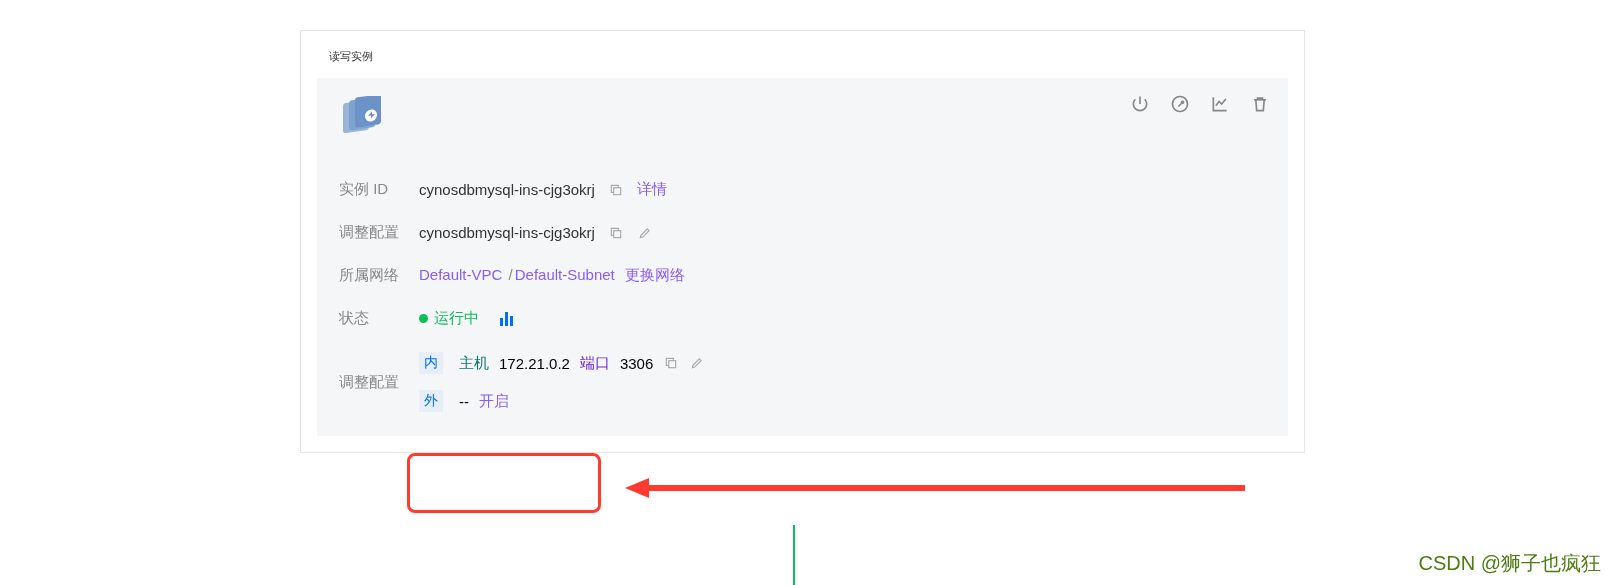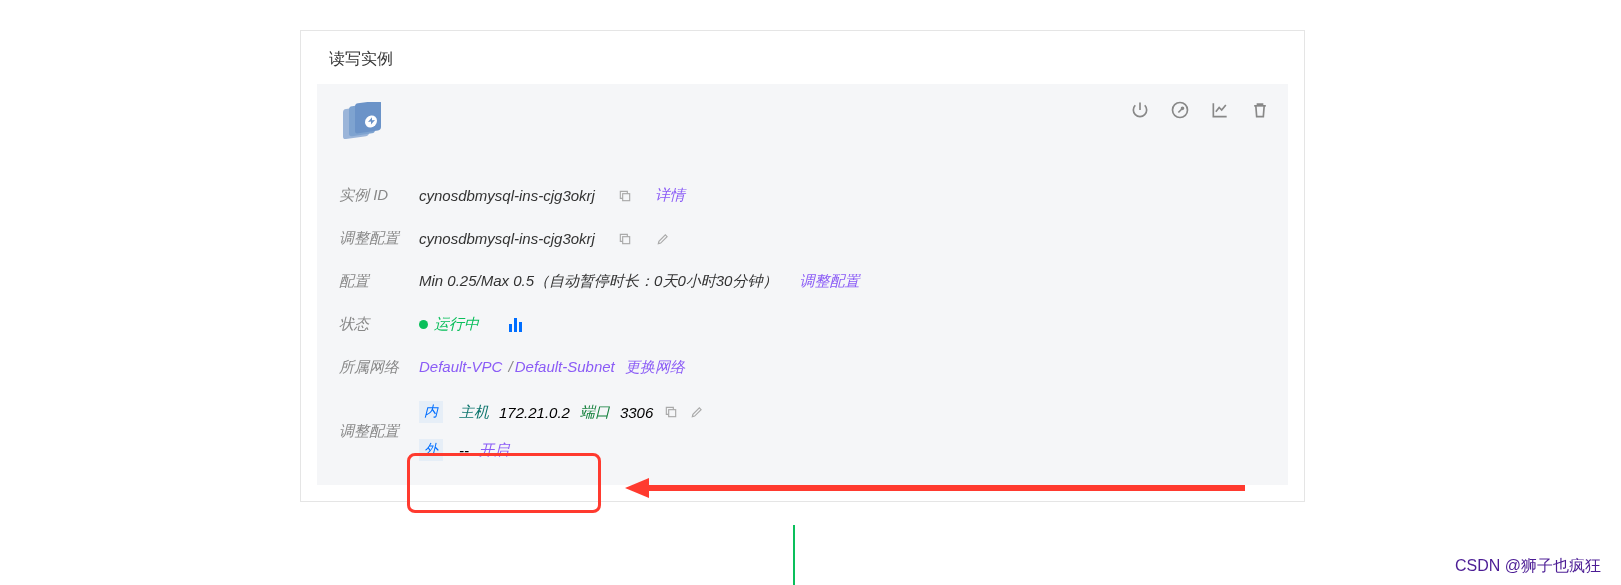--- a/index.html
+++ b/index.html
@@ -1,41 +1,41 @@
 <!DOCTYPE html>
 <html><head>
   <meta charset="utf-8">
   <style>
     * { margin: 0; padding: 0; box-sizing: border-box; }
     body { font-family: -apple-system, BlinkMacSystemFont, "PingFang SC", "Microsoft YaHei", sans-serif; background: #fff; width: 1621px; height: 585px; position: relative; }
     .card { position: absolute; left: 300px; top: 30px; width: 1005px; border: 1px solid #e5e5e5; background: #fff; }
-    .card-title { padding: 18px 28px 8px 28px; font-size: 16px; color: #333; }
-    .inner { margin: 6px 16px 16px 16px; padding: 18px 22px 24px 22px; background: #f5f6f8; position: relative; font-style: italic; }
+    .card-title { padding: 18px 28px 8px 28px; font-size: 11px; color: #333; }
+    .inner { margin: 6px 16px 16px 16px; padding: 18px 22px 24px 22px; background: #f5f6f8; position: relative; }
     .toolbar { position: absolute; top: 16px; right: 18px; display: flex; gap: 20px; }
     .toolbar .ticon { width: 20px; height: 20px; color: #888; cursor: pointer; }
     .db-icon { width: 46px; height: 42px; margin-bottom: 14px; }
     .row { display: flex; align-items: center; margin-top: 24px; font-size: 15px; }
     .row:first-of-type { margin-top: 8px; }
     .label { color: #888; width: 80px; flex-shrink: 0; }
-    .value { color: #333; display: flex; align-items: center; gap: 22px; flex-wrap: wrap; }
+    .value { color: #333; display: flex; align-items: center; gap: 13px; flex-wrap: wrap; }
     .link { color: #8b5cf6; cursor: pointer; }
     .grey-icon { color: #aaa; cursor: pointer; width: 16px; height: 16px; display: inline-flex; align-items: center; justify-content: center; }
     .dot { width: 9px; height: 9px; border-radius: 50%; background: #0abf5b; display: inline-block; margin-right: 6px; }
     .status-run { color: #0abf5b; display: inline-flex; align-items: center; }
     .bars-icon { color: #006eff; display: inline-flex; gap: 2px; align-items: flex-end; height: 14px; margin-left: 8px; cursor: pointer; }
     .bars-icon span { width: 3px; background: #006eff; }
     .bars-icon span:nth-child(1){height:8px;} .bars-icon span:nth-child(2){height:14px;} .bars-icon span:nth-child(3){height:10px;}
     .tag { display: inline-flex; align-items: center; justify-content: center; width: 24px; height: 22px; background: #e6eef7; color: #006eff; font-size: 14px; margin-right: 6px; }
     .subrow { display: flex; align-items: center; gap: 10px; }
     .highlight-box { position: absolute; border: 3px solid #ff3a2f; border-radius: 8px; left: 407px; top: 453px; width: 194px; height: 60px; pointer-events: none; }
     .arrow { position: absolute; left: 625px; top: 478px; width: 620px; height: 20px; pointer-events: none; }
     .arrow-line { position: absolute; left: 20px; top: 7px; width: 600px; height: 6px; background: #ff3a2f; }
     .arrow-head { position: absolute; left: 0; top: 0; width: 0; height: 0; border-top: 10px solid transparent; border-bottom: 10px solid transparent; border-right: 24px solid #ff3a2f; }
     .v-line { position: absolute; left: 793px; top: 525px; width: 2px; height: 60px; background: #0abf5b; }
-    .watermark { position: absolute; right: 20px; bottom: 8px; color: #4c1d95; font-size: 16px; }
+    .watermark { position: absolute; right: 20px; bottom: 8px; color: #4d7c0f; font-size: 20px; }
     .net-sep { color: #888; margin: 0 2px; }
     .addr-multi { display: flex; flex-direction: column; gap: 16px; }
   </style>
 </head>
 <body>
 
 <div class="card">
   <div class="card-title">读写实例</div>
   <div class="inner">
     <div class="toolbar">
@@ -94,62 +94,55 @@
             </svg>
           </span>
         <span class="grey-icon">
             <svg width="14" height="14" viewBox="0 0 24 24" fill="none" stroke="currentColor" stroke-width="2">
               <path d="M4 20l4-1 11-11-3-3L5 16z"></path>
             </svg>
           </span>
       </div>
     </div>
 
+
     <div class="row">
-      <div class="label">配置</div>
+      <div class="label">所属网络</div>
       <div class="value">
-        <span>Min 0.25/Max 0.5（自动暂停时长：0天0小时30分钟）</span>
-        <span class="link">调整配置</span>
+        <span>
+          <span class="link">Default-VPC</span>
+          <span class="net-sep"> /</span><span class="link">Default-Subnet</span>
+          <span class="link" style="margin-left:6px;">更换网络</span>
+        </span>
       </div>
     </div>
 
     <div class="row">
       <div class="label">状态</div>
       <div class="value">
         <span class="status-run">
             <span class="dot"></span>
             <span>运行中</span>
           </span>
         <span class="bars-icon">
             <span></span>
             <span></span>
             <span></span>
           </span>
       </div>
     </div>
 
     <div class="row">
-      <div class="label">所属网络</div>
-      <div class="value">
-        <span>
-          <span class="link">Default-VPC</span>
-          <span class="net-sep"> /</span><span class="link">Default-Subnet</span>
-          <span class="link" style="margin-left:6px;">更换网络</span>
-        </span>
-      </div>
-    </div>
-
-    <div class="row">
       <div class="label">调整配置</div>
       <div class="addr-multi">
         <div class="subrow">
           <span class="tag">内</span>
           <span style="color:#0f766e">主机</span>
           <span>172.21.0.2</span>
-          <span style="color:#15803d">端口</span>
+          <span style="color:#6d28d9">端口</span>
           <span>3306</span>
           <span class="grey-icon">
               <svg width="14" height="14" viewBox="0 0 24 24" fill="none" stroke="currentColor" stroke-width="2">
                 <rect x="8" y="8" width="12" height="12"></rect>
                 <path d="M16 8V4H4v12h4"></path>
               </svg>
             </span>
           <span class="grey-icon">
               <svg width="14" height="14" viewBox="0 0 24 24" fill="none" stroke="currentColor" stroke-width="2">
                 <path d="M4 20l4-1 11-11-3-3L5 16z"></path>

